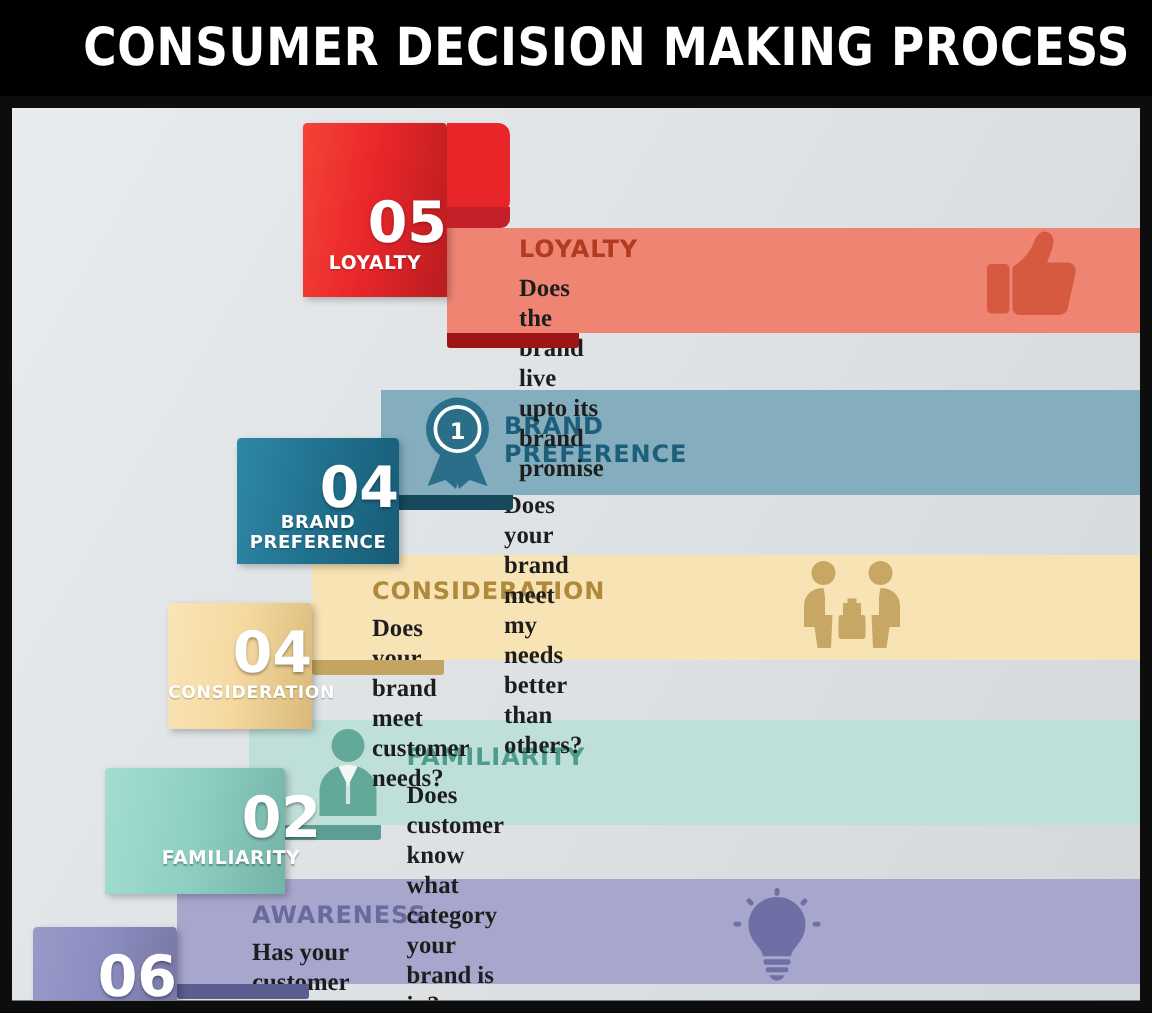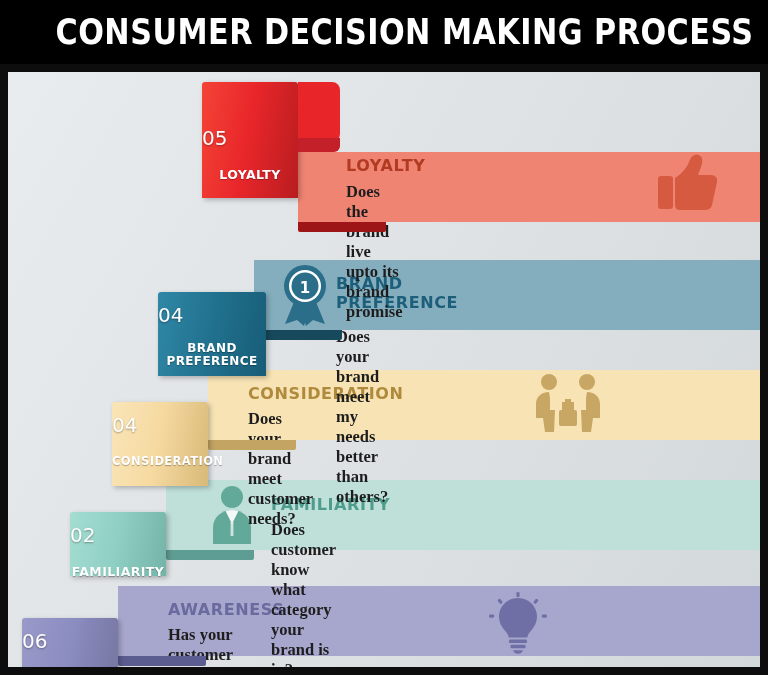--- a/index.html
+++ b/index.html
@@ -83,25 +83,25 @@
     position: absolute;
     border-radius: 3px 3px 0 0;
   }
   .ribbon-shadow {
     position: absolute;
     border-radius: 0 0 2px 2px;
   }
   .ribbon-num {
     position: absolute;
     width: 100%;
-    text-align: left;
+    text-align: right;
     color: #ffffff;
     font-family: "DejaVu Sans", sans-serif;
-    font-weight: normal;
-    font-size: 20px;
+    font-weight: bold;
+    font-size: 38px;
     text-shadow: 0 1px 2px rgba(0,0,0,0.35);
   }
   .ribbon-label {
     position: absolute;
     width: 100%;
     text-align: center;
     color: #ffffff;
     font-family: "DejaVu Sans", sans-serif;
     font-weight: bold;
     font-size: 12.5px;
@@ -165,21 +165,21 @@
         <svg width="48" height="62" viewBox="0 0 48 62">
           <g fill="#63a99a">
             <circle cx="24" cy="13" r="11"></circle>
             <path d="M24 26 c-10.5 0-19 7.5-19 17.5 V60 h38 V43.5 C43 33.5 34.5 26 24 26 z"></path>
             <path d="M17.6 27 L24 40 l6.4-13 c-2-0.7-4.2-1-6.4-1 s-4.4 0.3-6.4 1z" fill="#ffffff" opacity="0.92"></path>
             <rect x="22.6" y="38" width="2.8" height="14" fill="#ffffff" opacity="0.7"></rect>
           </g>
         </svg>
       </div>
       <div class="ribbon-shadow" style="left:158px; top:478px; width:88px; height:10px; background:#5e9d93;"></div>
-      <div class="ribbon" style="left:62px; top:440px; width:96px; height:64px; background:linear-gradient(100deg,#a4ddd2 0%,#8fcfc4 48%,#74b3a8 100%); box-shadow:2px 2px 5px rgba(0,0,0,0.25);">
+      <div class="ribbon" style="left:62px; top:440px; width:96px; height:84px; background:linear-gradient(100deg,#a4ddd2 0%,#8fcfc4 48%,#74b3a8 100%); box-shadow:2px 2px 5px rgba(0,0,0,0.25);padding-left:24px;">
         <div class="ribbon-num" style="top:11px;">02</div>
         <div class="ribbon-label" style="top:53px;">Familiarity</div>
       </div>
     </div>
 
     <div class="step">
       <div class="bar" style="left:200px; top:298px; width:552px; height:70px; background:#f7e3b4;"></div>
       <div class="bar-title" style="left:240px; top:312px; color:#b08a3c;">Consideration</div>
       <div class="bar-desc" style="left:240px; top:337px;">Does your brand meet customer needs?</div>
       <div class="icon-wrap" style="left:524px; top:300px;">

